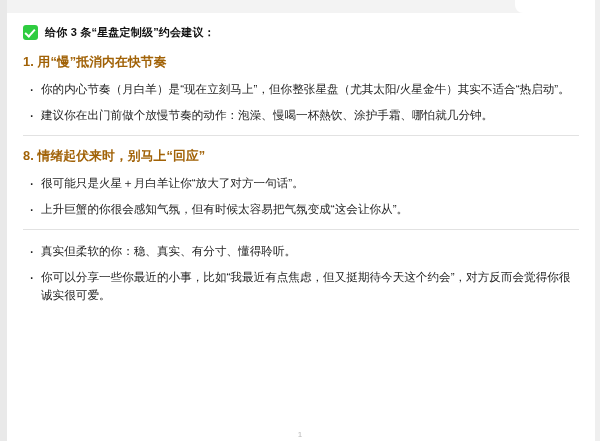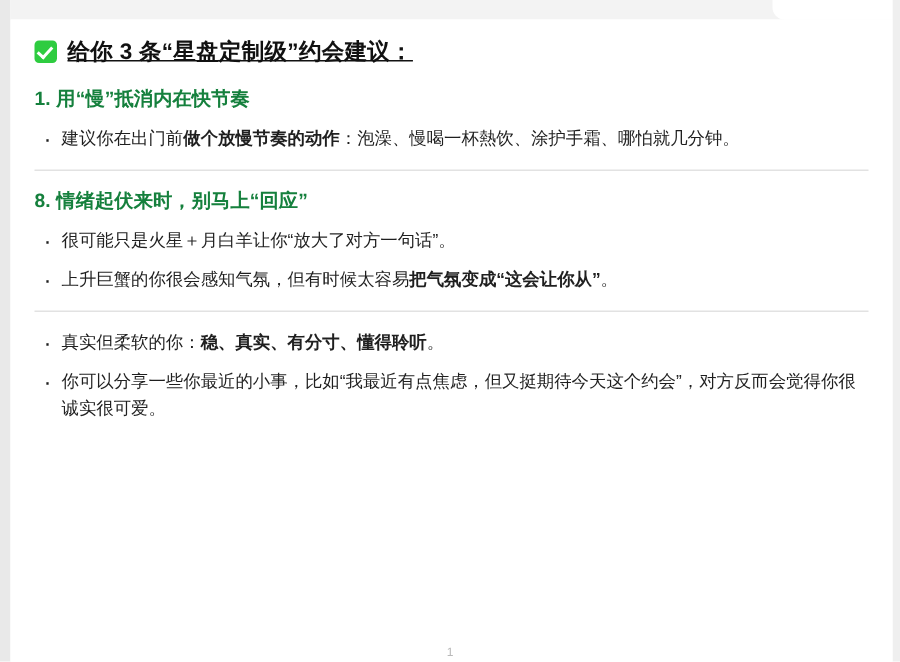--- a/index.html
+++ b/index.html
@@ -64,26 +64,25 @@
     bottom: 0;
     padding: 12px 16px 0 16px;
     box-sizing: border-box;
     background: #ffffff;
   }
 
   .doc-title {
     display: flex;
     align-items: center;
     gap: 7px;
-    font-size: 15px;
+    font-size: 11px;
     font-weight: bold;
     color: #111111;
     margin: 0 0 14px 0;
     letter-spacing: 0.2px;
-    text-decoration: underline;
   }
   .check-box {
     width: 15px;
     height: 15px;
     background: #2ecc40;
     border-radius: 3px;
     position: relative;
     flex: 0 0 auto;
   }
   .check-box::after {
@@ -97,21 +96,21 @@
     border-width: 0 2px 2px 0;
     transform: rotate(42deg);
   }
 
   .section {
     margin: 0 0 6px 0;
   }
   .section-heading {
     font-size: 12.8px;
     font-weight: bold;
-    color: #15803d;
+    color: #a16207;
     margin: 0 0 9px 0;
     letter-spacing: 0.1px;
   }
   .bullets {
     list-style: none;
     margin: 0;
     padding: 0 0 0 4px;
   }
   .bullets li {
     position: relative;
@@ -129,21 +128,21 @@
     font-size: 16px;
     line-height: 1.35;
     color: #1f1f1f;
   }
   .divider {
     border: none;
     border-top: 1px solid #e2e2e2;
     margin: 11px 0 12px 0;
   }
   .b {
-    font-weight: bold;
+    font-weight: normal;
   }
   .page-foot {
     position: absolute;
     left: 0;
     right: 0;
     bottom: 2px;
     text-align: center;
     font-size: 8px;
     color: #b9b9b9;
   }
@@ -160,20 +159,21 @@
   <div class="content">
 
     <div class="doc-title">
       <span class="check-box"></span>
       <span>给你 3 条“星盘定制级”约会建议：</span>
     </div>
 
     <div class="section">
       <div class="section-heading">1. 用“慢”抵消内在快节奏</div>
       <ul class="bullets">
+        <li><span>你的内心节奏（月白羊）是“现在立刻马上”，但你整张星盘（尤其太阳/火星金牛）其实不适合“热启动”。</span></li>
         <li><span>建议你在出门前</span><span class="b">做个放慢节奏的动作</span><span>：泡澡、慢喝一杯熱饮、涂护手霜、哪怕就几分钟。</span></li>
       </ul>
     </div>
 
     <hr class="divider">
 
     <div class="section">
       <div class="section-heading">8. 情绪起伏来时，别马上“回应”</div>
       <ul class="bullets">
         <li><span>很可能只是火星＋月白羊让你“放大了对方一句话”。</span></li>

